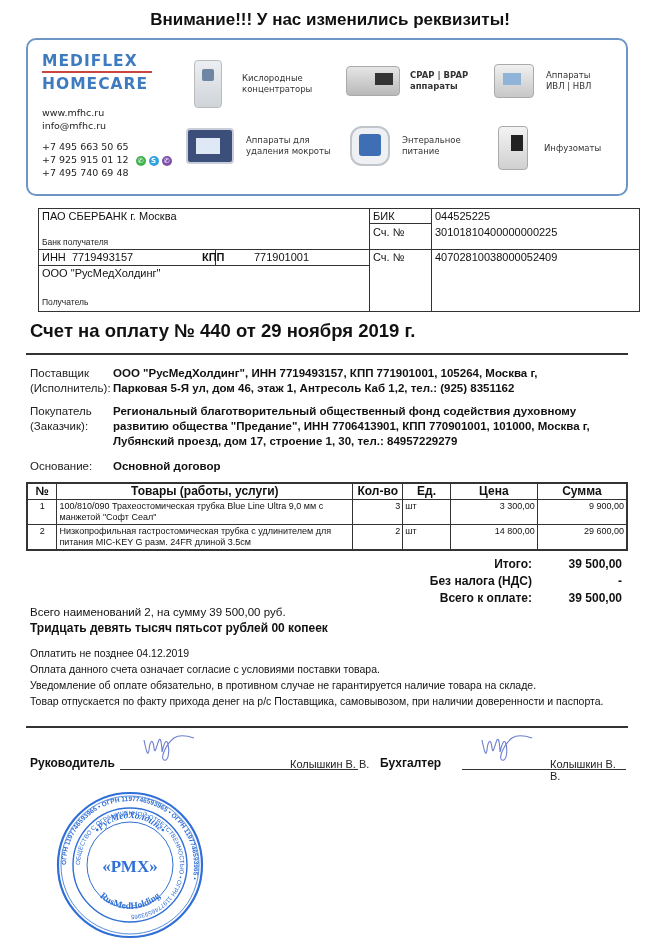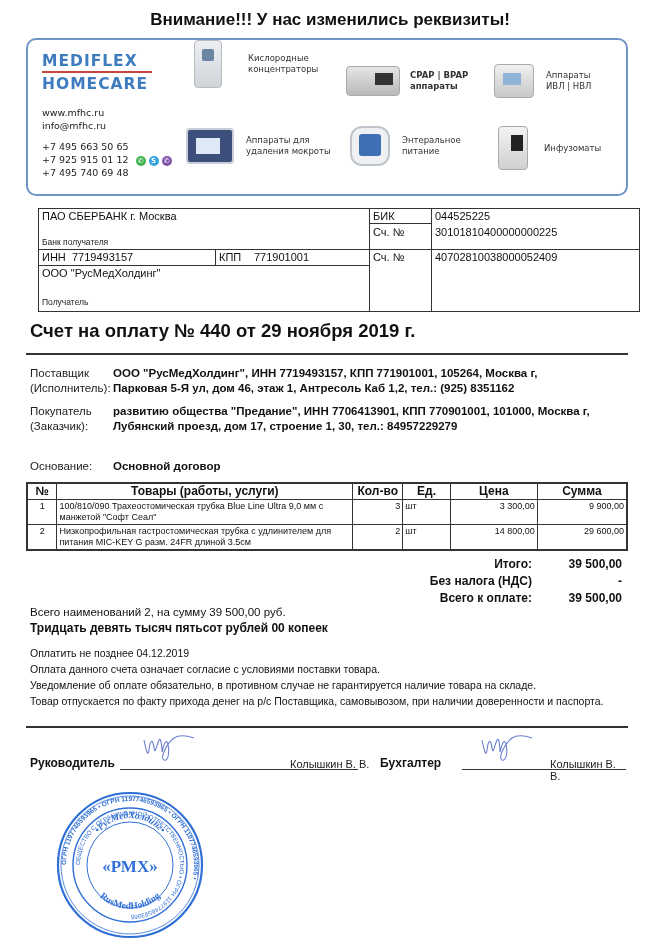--- a/index.html
+++ b/index.html
@@ -98,21 +98,21 @@
       <span>+7 925 915 01 12</span>
       <span class="social">
         <span class="wa">✆</span>
         <span class="sk">S</span>
         <span class="vb">✆</span>
       </span>
     </div>
     <div>+7 495 740 69 48</div>
   </div>
 
-  <div class="prod" style="left:160px; top:0;gap:6px;">
+  <div class="prod" style="left:160px; top:20px;">
     <div class="pic oxy"></div>
     <div class="lbl">
         <div>Кислородные</div>
         <div>концентраторы</div>
       </div>
   </div>
   <div class="prod" style="left:318px; top:26px;font-weight:bold;">
     <div class="pic cpap"></div>
     <div class="lbl">
         <div>CPAP | BPAP</div>
@@ -160,21 +160,21 @@
 
   <div class="cell" style="left:0; top:0;">ПАО СБЕРБАНК г. Москва</div>
   <div class="cell small" style="left:0; top:27px;">Банк получателя</div>
   <div class="cell" style="left:331px; top:0;">БИК</div>
   <div class="cell" style="left:393px; top:0;">044525225</div>
   <div class="cell" style="left:331px; top:16px;">Сч. №</div>
   <div class="cell" style="left:393px; top:16px;">30101810400000000225</div>
 
   <div class="cell" style="left:0; top:41px;">ИНН</div>
   <div class="cell" style="left:30px; top:41px;">7719493157</div>
-  <div class="cell" style="left:177px; top:41px;">КПП</div>
+  <div class="cell" style="left:160px; top:41px;font-weight:bold;">КПП</div>
   <div class="cell" style="left:212px; top:41px;">771901001</div>
   <div class="cell" style="left:331px; top:41px;">Сч. №</div>
   <div class="cell" style="left:393px; top:41px;">40702810038000052409</div>
 
   <div class="cell" style="left:0; top:57px;">ООО "РусМедХолдинг"</div>
   <div class="cell small" style="left:0; top:87px;">Получатель</div>
 </div>
 
 <div class="title">Счет на оплату № 440 от 29 ноября 2019 г.</div>
 <div class="rule" style="top:353px;"></div>
@@ -189,20 +189,21 @@
       <div>Парковая 5-Я ул, дом 46, этаж 1, Антресоль Каб 1,2, тел.: (925) 8351162</div>
     </div>
 </div>
 
 <div class="party" style="top:404px;">
   <div class="k">
       <div>Покупатель</div>
       <div>(Заказчик):</div>
     </div>
   <div class="v">
+      <div>Региональный благотворительный общественный фонд содействия духовному</div>
       <div>развитию общества "Предание", ИНН 7706413901, КПП 770901001, 101000, Москва г,</div>
       <div>Лубянский проезд, дом 17, строение 1, 30, тел.: 84957229279</div>
     </div>
 </div>
 
 <div class="party" style="top:459px;">
   <div class="k">Основание:</div>
   <div class="v">Основной договор</div>
 </div>
 

